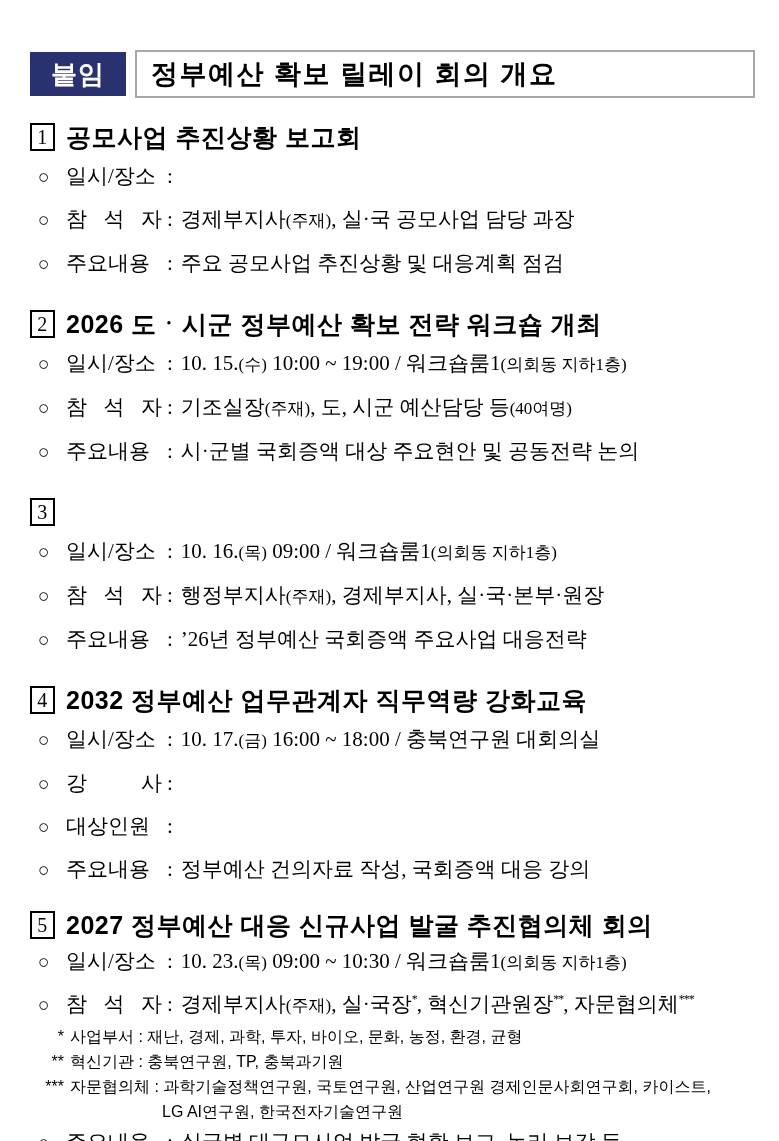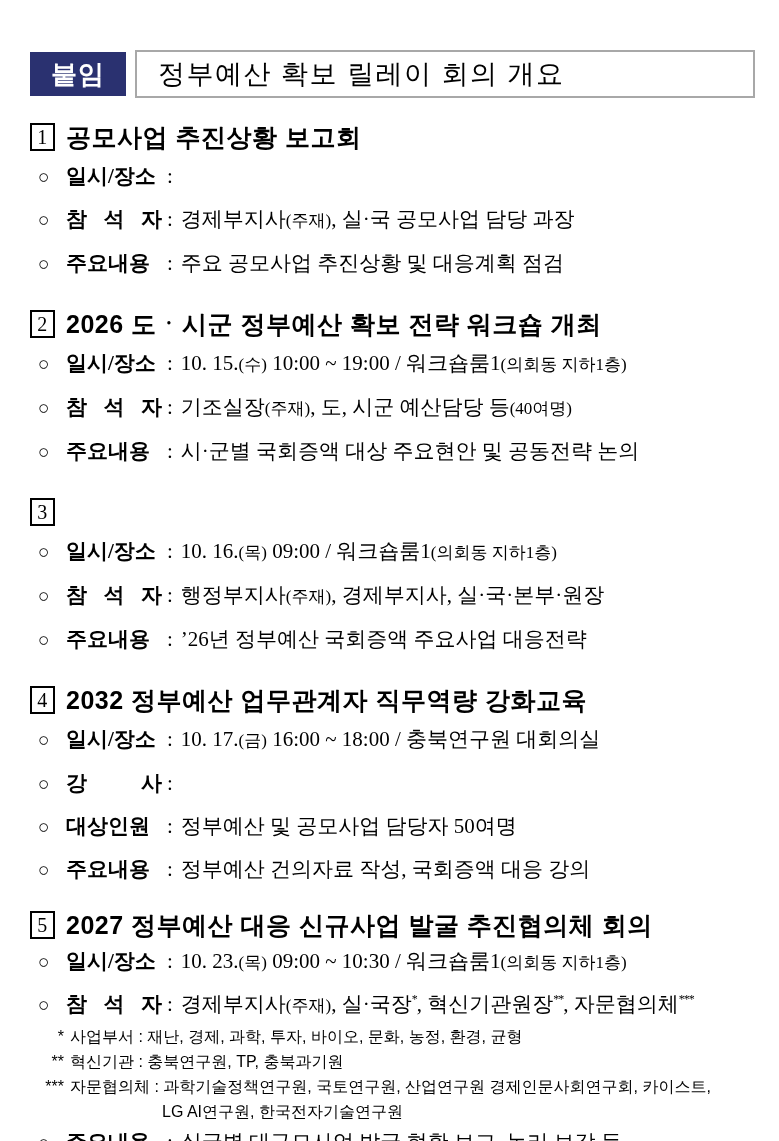--- a/index.html
+++ b/index.html
@@ -12,23 +12,23 @@
   
   .header { display:flex; align-items:center; gap:9px; }
   .badge {
     width:96px; height:44px; flex:0 0 96px;
     display:flex; align-items:center; justify-content:center;
     color:#fff; font-family:"Liberation Sans","DejaVu Sans",sans-serif;
     font-weight:bold; font-size:26px; letter-spacing:1px;
   }
   .title-box {
     flex:1; height:48px; border:2px solid #a8a8a8; background:#fff;
-    display:flex; align-items:center; padding-left:21px;
+    display:flex; align-items:center; padding-left:14px;
     font-family:"Liberation Sans","DejaVu Sans",sans-serif;
-    font-weight:normal; font-size:27px; letter-spacing:1.5px;
+    font-weight:bold; font-size:27px; letter-spacing:1.5px;
   }
   
   .sec-head {
     display:flex; align-items:center; gap:11px;
     margin-top:21px; height:36px;
     font-family:"Liberation Sans","DejaVu Sans",sans-serif;
     font-weight:bold; font-size:25px; letter-spacing:0.5px;
   }
   .tight .sec-head { margin-top:16px; }
   .num-box {
@@ -37,21 +37,21 @@
     font-family:"Liberation Serif","DejaVu Serif",serif;
     font-weight:normal; font-size:20px;
   }
   
   .row {
     display:flex; align-items:baseline; padding-left:8px;
     font-size:21px; line-height:42px; white-space:nowrap;
   }
   .tight .row { line-height:37px; }
   .bullet { width:28px; flex:0 0 28px; font-size:19px; }
-  .label { width:96px; flex:0 0 96px; text-align-last:justify; text-align:justify;font-weight:bold; }
+  .label { width:96px; flex:0 0 96px; text-align-last:justify; text-align:justify; }
   .colon { padding:0 8px 0 5px; }
   .value .small { font-size:17px; }
   .value sup { font-size:12px; letter-spacing:-1px; }
   
   .footnote {
     display:flex; align-items:baseline; padding-left:6px;
     font-family:"Liberation Sans","DejaVu Sans",sans-serif;
     font-size:16px; line-height:25px; white-space:nowrap;
   }
   .fn-marker { width:34px; flex:0 0 34px; text-align:right; padding-right:6px; }
@@ -153,21 +153,20 @@
     </div>
     <div class="row">
       <span class="bullet">○</span>
       <span class="label">강 사</span>
       <span class="colon">:</span>
     </div>
     <div class="row">
       <span class="bullet">○</span>
       <span class="label">대상인원</span>
       <span class="colon">:</span>
-      <span class="value"><span>정부예산 및 공모사업 담당자 50여명</span></span>
     </div>
     <div class="row">
       <span class="bullet">○</span>
       <span class="label">주요내용</span>
       <span class="colon">:</span>
       <span class="value"><span>정부예산 건의자료 작성, 국회증액 대응 강의</span></span>
     </div>
   </div>
 
   <div class="section tight">

